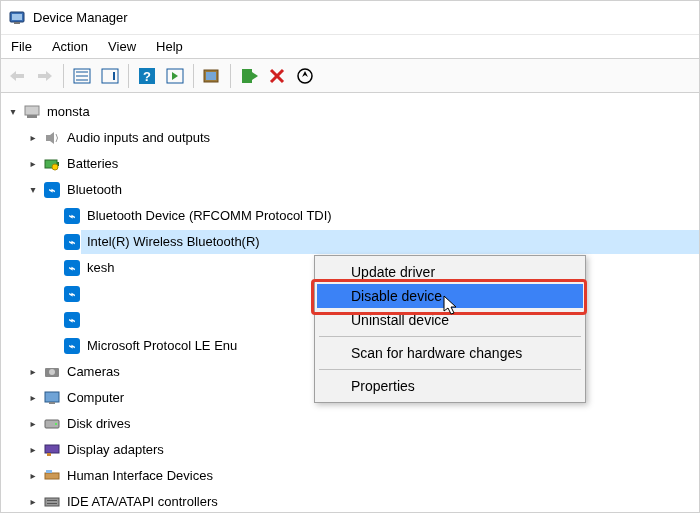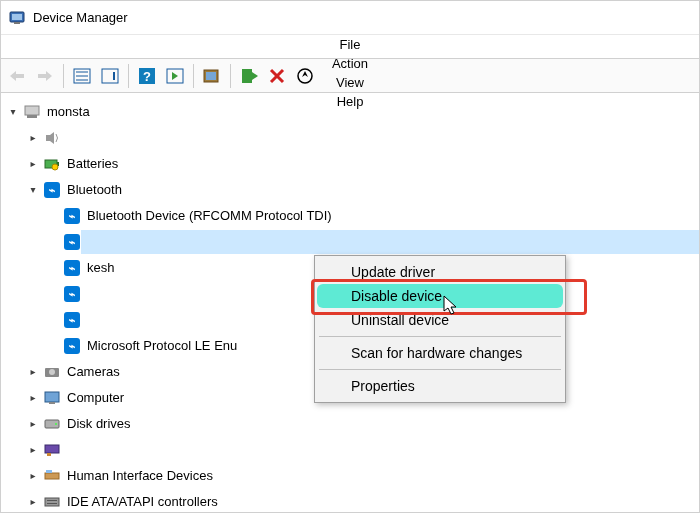--- a/index.html
+++ b/index.html
@@ -1,34 +1,34 @@
 <!DOCTYPE html>
 <html><head>
 <meta charset="utf-8">
 <style>
   * { box-sizing: border-box; }
   body { margin: 0; padding: 0; font-family: "Segoe UI", Tahoma, sans-serif; font-size: 13px; color: #000; background: #fff; width: 700px; height: 513px; overflow: hidden; border: 1px solid #d0d0d0; position: relative; }
   .titlebar { height: 34px; background: #fff; display: flex; align-items: center; padding: 0 8px; border-bottom: 1px solid #e8e8e8; }
   .titlebar .appicon { width: 16px; height: 16px; margin-right: 8px; display: flex; align-items: center; justify-content: center;}
   .titlebar .title { font-size: 13px; }
-  .menubar { height: 24px; display: flex; align-items: center; padding: 0 0; border-bottom: 1px solid #d0d0d0; flex-direction: column; }
+  .menubar { height: 24px; display: flex; align-items: center; padding: 0 0; border-bottom: 1px solid #d0d0d0; }
   .menubar .menu { padding: 2px 10px; cursor: default; }
   .toolbar { height: 34px; display: flex; align-items: center; padding: 0 2px; border-bottom: 1px solid #d0d0d0; background: #fafafa; }
   .tbtn { width: 28px; height: 30px; display: flex; align-items: center; justify-content: center; cursor: default; }
   .tbtn.disabled { opacity: 0.35; }
   .tsep { width: 1px; height: 24px; background: #ccc; margin: 0 4px; }
   .tree { padding: 6px 4px; line-height: 26px; position: relative; }
   .row { display: flex; align-items: center; height: 26px; white-space: nowrap; position: relative;}
   .twisty { width: 16px; text-align: center; font-size: 10px; color: #404040; }
   .spacer { display: inline-block; }
   .devicon { width: 18px; height: 18px; margin: 0 6px 0 2px; flex-shrink: 0; display:flex; align-items:center; justify-content:center;}
   .btgly { width:16px; height:16px; background:#0078d7; border-radius:3px; display:flex;align-items:center;justify-content:center;color:#fff;font-size:11px;font-weight:bold; }
-  .context { position: absolute; left: 313px; top: 254px; width: 252px; background: #f2f2f2; border: 1px solid #a0a0a0; box-shadow: 2px 2px 6px rgba(0,0,0,0.25); padding: 4px 2px; z-index: 10; }
+  .context { position: absolute; left: 313px; top: 254px; width: 272px; background: #f2f2f2; border: 1px solid #a0a0a0; box-shadow: 2px 2px 6px rgba(0,0,0,0.25); padding: 4px 2px; z-index: 10; }
   .context .item { padding: 4px 34px; font-size: 14px; position: relative;}
-  .context .item.hover { background: #5eead4; border-radius: 6px; }
+  .context .item.hover { background: #3b82f6; }
   .context .sep { height: 1px; background: #c0c0c0; margin: 4px 2px; }
   .context .bold { font-weight: 400; }
   .highlight-box { position:absolute; border:3px solid #e13a2b; border-radius:4px; pointer-events:none; z-index:20; }
   .cursor { position:absolute; z-index:30; pointer-events:none;}
   .row .label { position: relative; z-index: 1;}
   .row.sel-behind::before { content:""; position:absolute; left:76px; top:1px; bottom:1px; right:-220px; background:#cce8ff; z-index:0;}
 </style>
 </head>
 <body>
 
@@ -133,20 +133,21 @@
 
   <div class="row">
     <span class="spacer" style="width:20px"></span>
     <span class="twisty">▸</span>
     <span class="devicon">
         <svg width="16" height="16">
           <polygon points="2,5 6,5 10,2 10,14 6,11 2,11" fill="#999"></polygon>
           <path d="M12 4 Q15 8 12 12" fill="none" stroke="#999"></path>
         </svg>
       </span>
+    <span class="label">Audio inputs and outputs</span>
   </div>
 
   <div class="row">
     <span class="spacer" style="width:20px"></span>
     <span class="twisty">▸</span>
     <span class="devicon">
         <svg width="16" height="16">
           <rect x="1" y="4" width="12" height="8" fill="#4caf50" stroke="#2a6a2a"></rect>
           <rect x="13" y="6" width="2" height="4" fill="#2a6a2a"></rect>
           <circle cx="11" cy="11" r="3" fill="#ffcc00" stroke="#aa8800"></circle>
@@ -170,20 +171,21 @@
         <span class="btgly">⌁</span>
       </span>
     <span class="label">Bluetooth Device (RFCOMM Protocol TDI)</span>
   </div>
 
   <div class="row sel-behind">
     <span class="spacer" style="width:56px"></span>
     <span class="devicon" style="position:relative;z-index:1;">
         <span class="btgly">⌁</span>
       </span>
+    <span class="label">Intel(R) Wireless Bluetooth(R)</span>
   </div>
 
   <div class="row">
     <span class="spacer" style="width:56px"></span>
     <span class="devicon">
         <span class="btgly">⌁</span>
       </span>
     <span class="label">kesh</span>
   </div>
 
@@ -247,20 +249,21 @@
 
   <div class="row">
     <span class="spacer" style="width:20px"></span>
     <span class="twisty">▸</span>
     <span class="devicon">
         <svg width="16" height="16">
           <rect x="1" y="3" width="14" height="8" fill="#6a4aaa" stroke="#3a2a6a"></rect>
           <rect x="3" y="11" width="4" height="3" fill="#cc8833"></rect>
         </svg>
       </span>
+    <span class="label">Display adapters</span>
   </div>
 
   <div class="row">
     <span class="spacer" style="width:20px"></span>
     <span class="twisty">▸</span>
     <span class="devicon">
         <svg width="16" height="16">
           <rect x="1" y="5" width="14" height="6" fill="#cc9955" stroke="#9a6a2a"></rect>
           <rect x="2" y="2" width="6" height="3" fill="#88bbee"></rect>
         </svg>

